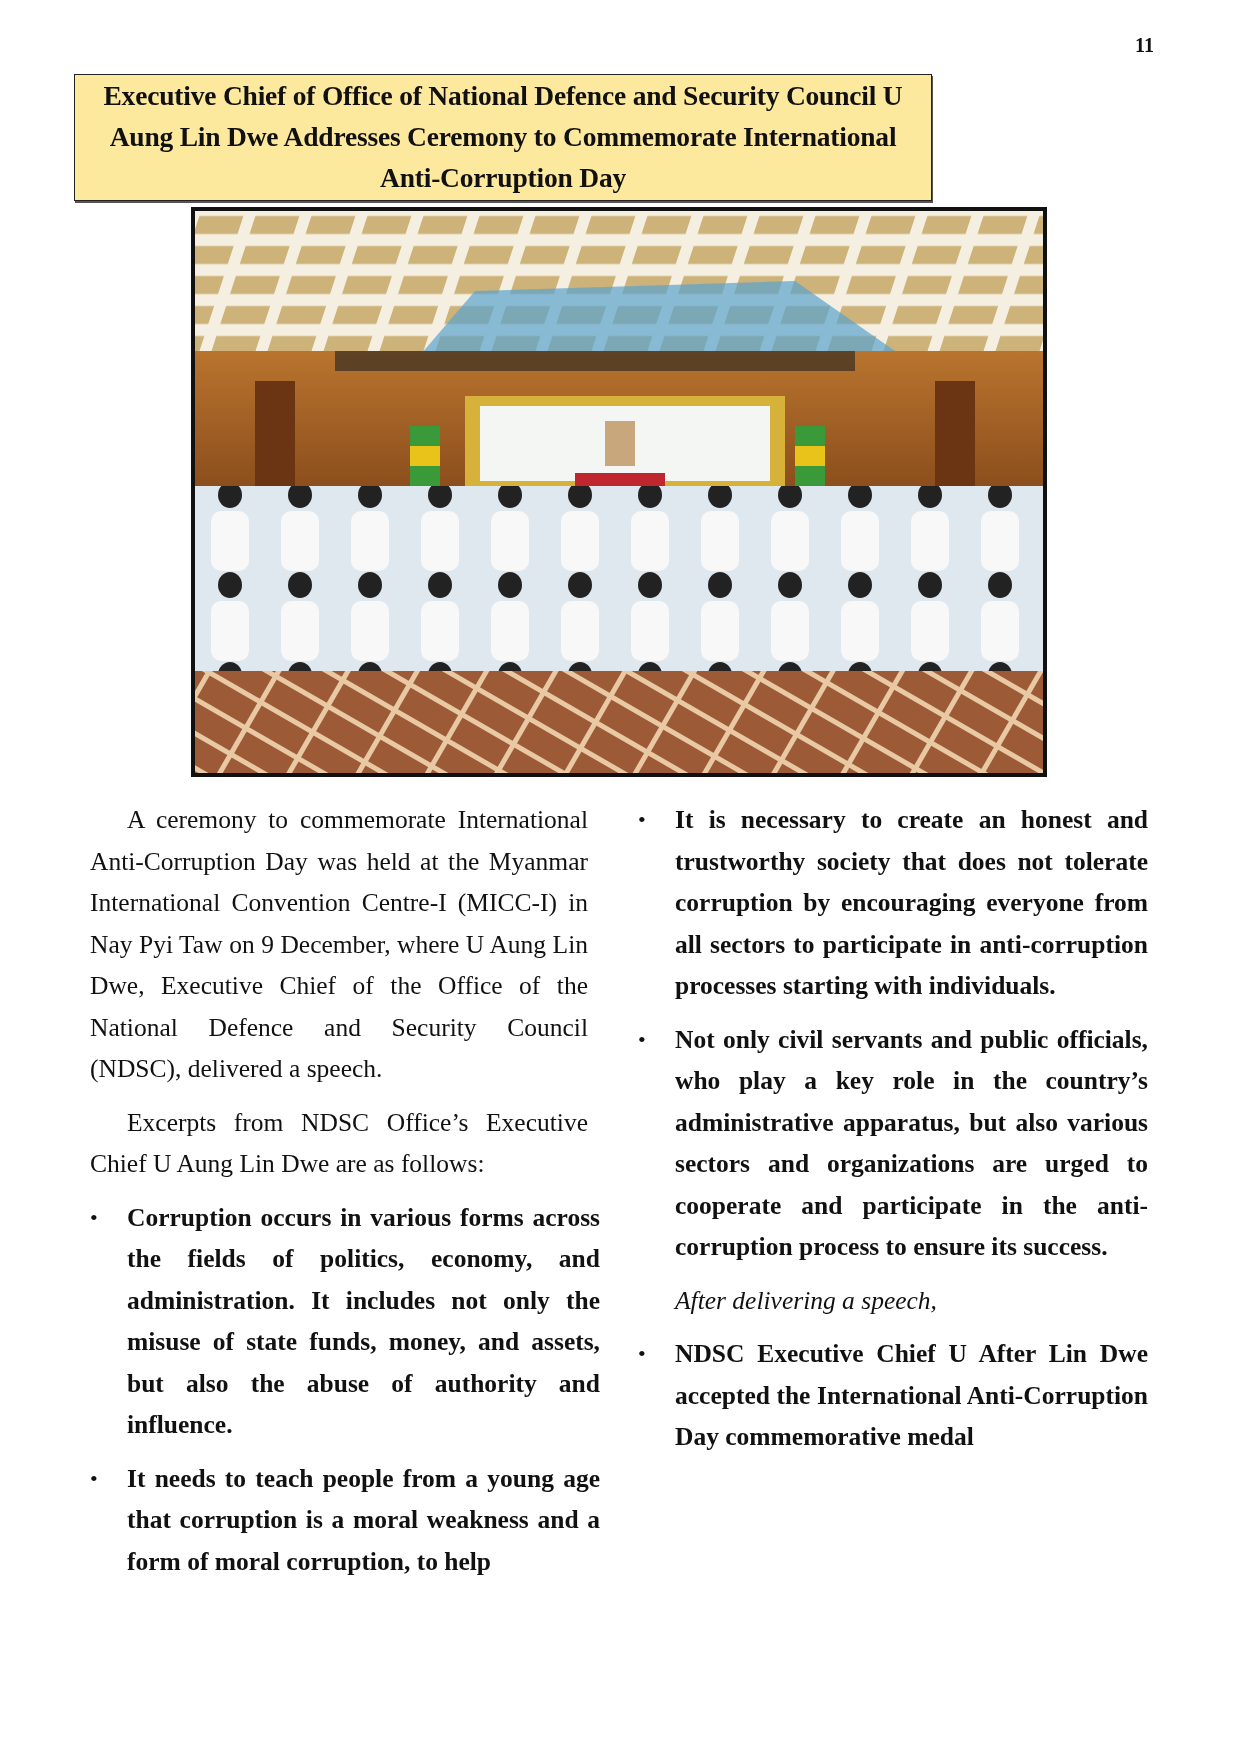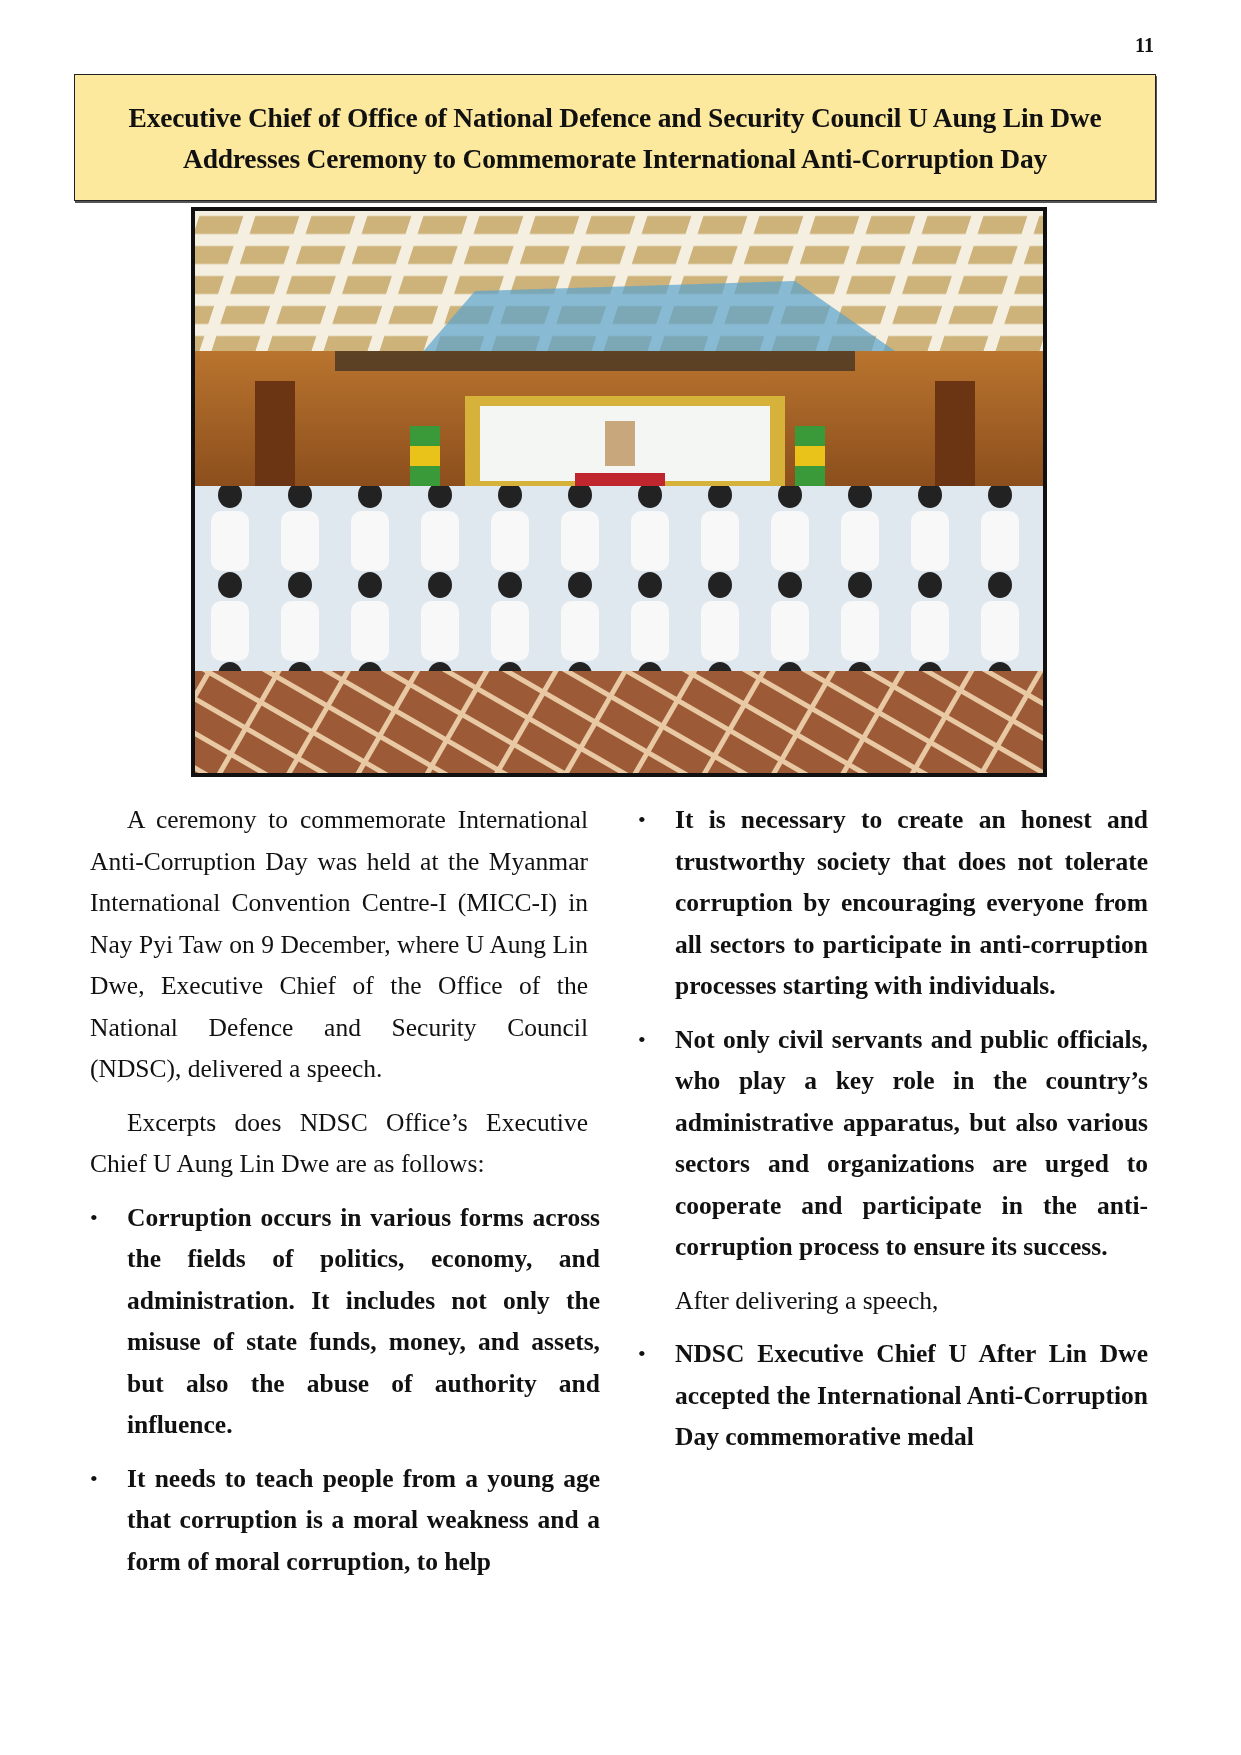--- a/index.html
+++ b/index.html
@@ -1,36 +1,36 @@
 <!DOCTYPE html>
 <html><head>
 <meta charset="utf-8">
 <style>
   html, body { margin:0; padding:0; background:#ffffff; }
   body { width:1241px; height:1755px; position:relative; overflow:hidden;
          font-family:"Liberation Serif", "DejaVu Serif", serif; color:#111; }
   .page-number { position:absolute; top:34px; right:87px; font-size:20px; font-weight:bold; }
-  .title-box { position:absolute; left:74px; top:74px; width:1082px; height:127px;
+  .title-box { position:absolute; left:74px; top:74px; width:858px; height:127px;
                background:#fde99d; border:1.5px solid #222; box-shadow:1px 2px 0 #555;
-               display:flex; align-items:center; justify-content:center; box-sizing:border-box; }
+               display:flex; justify-content:center; box-sizing:border-box; }
   .title-text { font-weight:bold; font-size:27.5px; line-height:41px; text-align:center;
                 letter-spacing:-0.2px; margin:0; padding:0 10px; }
   .photo { position:absolute; left:191px; top:207px; width:856px; height:570px;
            border:4px solid #111; box-sizing:border-box; overflow:hidden; background:#c9a66b; }
   .photo svg { display:block; width:100%; height:100%; }
   .col { position:absolute; top:799px; width:510px; font-size:25.5px; line-height:41.5px; }
   .col.left { left:90px; }
   .col.right { left:638px; width:510px; }
   .para { margin:0 12px 12px 0; text-align:justify; text-align-last:left; }
   .para.indent { text-indent:37px; }
   .bullet { display:flex; margin:0 0 12px 0; }
   .bullet .dot { width:37px; flex:0 0 37px; font-size:22px; line-height:41.5px; }
   .bullet .btext { flex:1; text-align:justify;font-weight:bold; }
   .cont { padding-left:37px; text-align:justify; margin:0 0 12px 0; }
-  .plain-indented { padding-left:37px; margin:0 0 12px 0; }
+  .plain-indented { padding-left:37px; margin:0 0 12px 0;font-style:italic; }
 </style>
 </head>
 <body>
 
 <div class="page-number">11</div>
 
 <div class="title-box">
   <h1 class="title-text">Executive Chief of Office of National Defence and Security Council U Aung Lin Dwe Addresses Ceremony to Commemorate International Anti-Corruption Day</h1>
 </div>
 
@@ -78,21 +78,21 @@
     <rect x="215" y="235" width="30" height="20" fill="#e9c21a"></rect>
     <rect x="600" y="215" width="30" height="60" fill="#3a9a3a"></rect>
     <rect x="600" y="235" width="30" height="20" fill="#e9c21a"></rect>
     <rect x="0" y="275" width="848" height="190" fill="url(#chairs)"></rect>
     <rect x="0" y="460" width="848" height="102" fill="url(#carpet)"></rect>
   </svg>
 </div>
 
 <div class="col left">
   <p class="para indent">A ceremony to commemorate International Anti-Corruption Day was held at the Myanmar International Convention Centre-I (MICC-I) in Nay Pyi Taw on 9 December, where U Aung Lin Dwe, Executive Chief of the Office of the National Defence and Security Council (NDSC), delivered a speech.</p>
-  <p class="para indent">Excerpts does NDSC Office’s Executive Chief U Aung Lin Dwe are as follows:</p>
+  <p class="para indent">Excerpts from NDSC Office’s Executive Chief U Aung Lin Dwe are as follows:</p>
   <div class="bullet">
     <span class="dot">•</span>
     <span class="btext">Corruption occurs in various forms across the fields of politics, economy, and administration. It includes not only the misuse of state funds, money, and assets, but also the abuse of authority and influence.</span>
   </div>
   <div class="bullet">
     <span class="dot">•</span>
     <span class="btext">It needs to teach people from a young age that corruption is a moral weakness and a form of moral corruption, to help</span>
   </div>
 </div>
 

